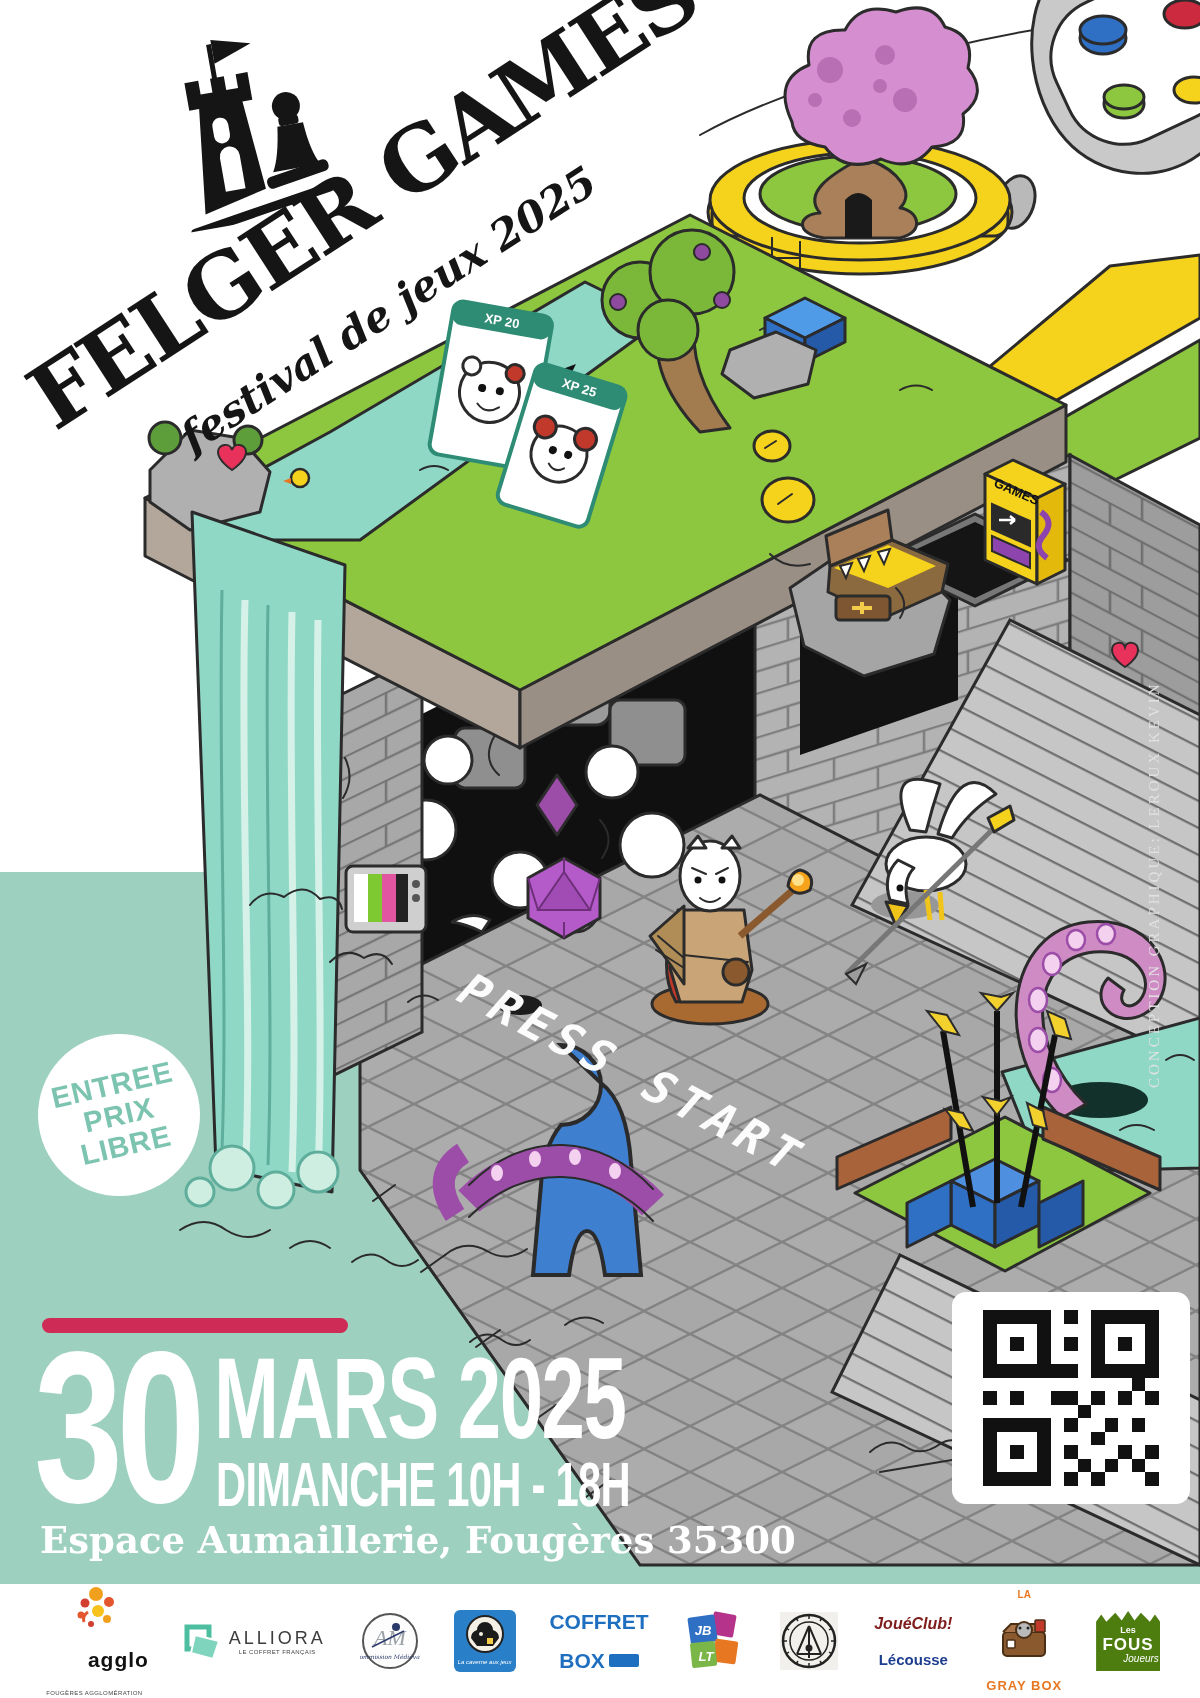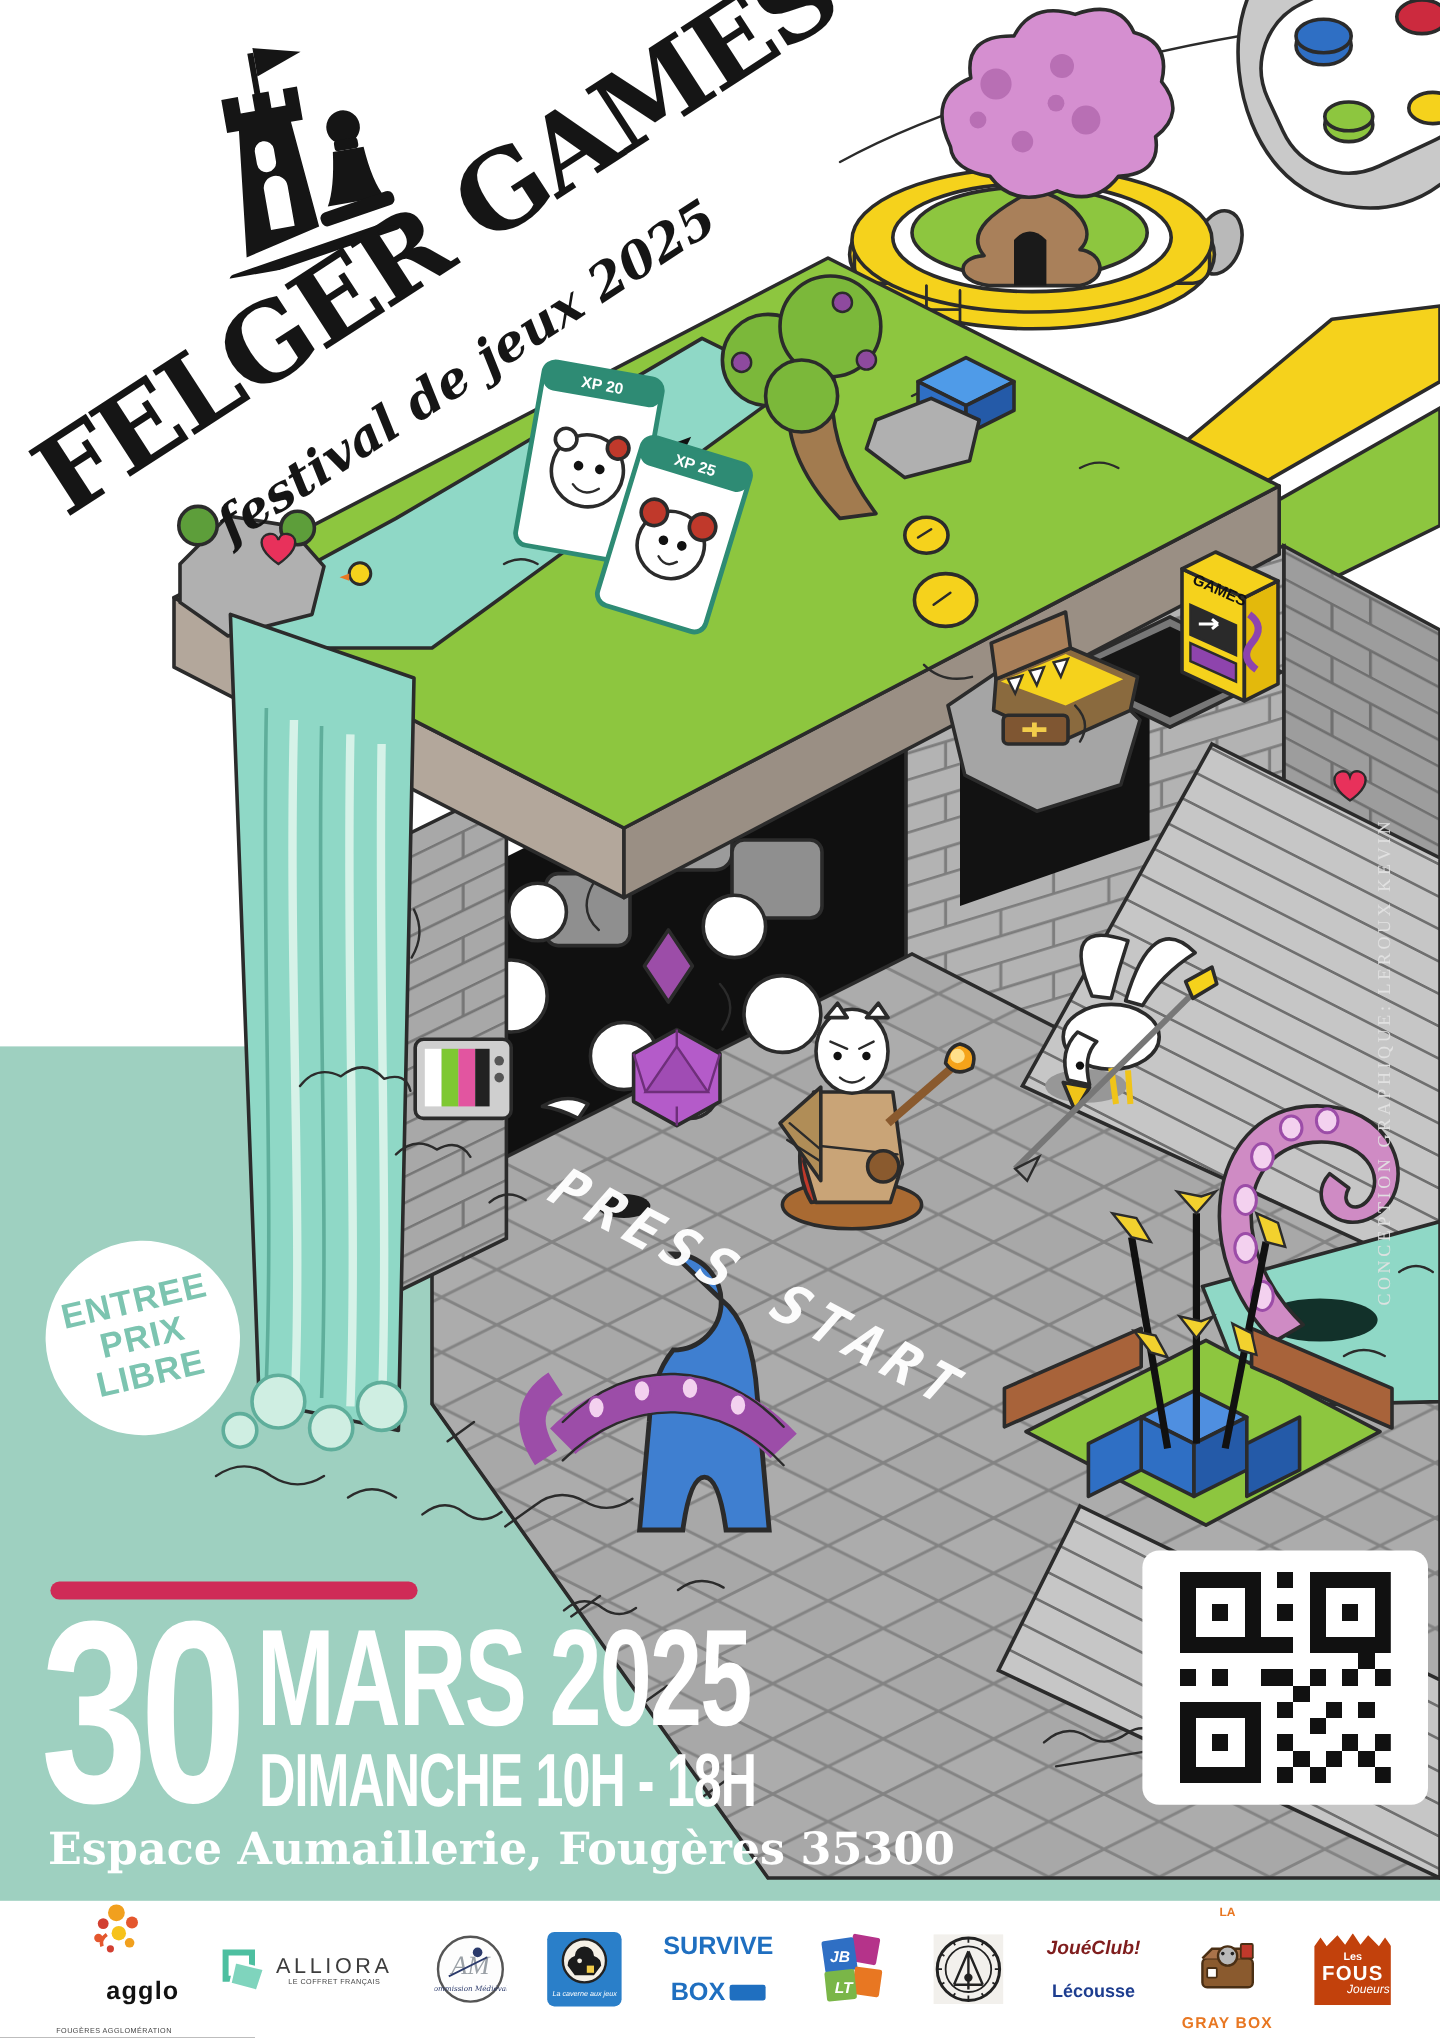--- a/index.html
+++ b/index.html
@@ -55,21 +55,21 @@
   .sp-caverne{position:relative;width:62px;height:62px;background:#2a7fc9;border-radius:6px;
     display:flex;flex-direction:column;align-items:center;justify-content:flex-start;}
   .sp-caverne .cap{font-size:6px;font-style:italic;color:#fff;margin-top:1px;}
   .sp-survive div{font-weight:bold;font-size:21px;color:#1f6fc0;line-height:1;letter-spacing:0;}
   .sp-survive .boxrow{display:flex;align-items:center;gap:4px;}
   .sp-survive .bar{width:30px;height:13px;background:#1f6fc0;border-radius:2px;}
   .sp-joue1{font-weight:bold;font-style:italic;font-size:16px;color:#7f1d1d;}
   .sp-joue2{font-weight:bold;font-size:15px;color:#1d3d8f;}
   .sp-gb-la{font-weight:bold;font-size:10px;color:#e87722;line-height:1;}
   .sp-gb-name{font-weight:bold;font-size:13px;color:#e87722;letter-spacing:1px;}
-  .sp-fous{width:64px;height:60px;background:#c2410c;color:#fff;display:flex;flex-direction:column;
+  .sp-fous{width:64px;height:60px;background:#4d7c0f;color:#fff;display:flex;flex-direction:column;
     align-items:center;justify-content:center;line-height:1;gap:1px;
     clip-path:polygon(0 18%,8% 6%,16% 18%,30% 3%,40% 16%,50% 0,60% 16%,70% 3%,84% 18%,92% 6%,100% 18%,100% 100%,0 100%);}
   .sp-fous .l1{font-size:9px;font-weight:bold;margin-top:8px;}
   .sp-fous .l2{font-size:17px;font-weight:bold;letter-spacing:1px;}
   .sp-fous .l3{font-size:10px;font-style:italic;margin-left:26px;}
 </style>
 </head>
 <body>
 
 <div class="poster">
@@ -497,21 +497,21 @@
     <svg width="62" height="48" viewBox="0 0 62 48">
       <circle cx="31" cy="24" r="18" fill="#f5f0e6" stroke="#222" stroke-width="2"></circle>
       <path d="M31,12 a8,8 0 0 1 8,8 q6,2 6,8 l-6,8 h-16 l-6,-8 q0,-6 6,-8 a8,8 0 0 1 8,-8 z" fill="#1b1b1b"></path>
       <circle cx="27" cy="24" r="2" fill="#f5f0e6"></circle>
       <rect x="33" y="28" width="6" height="6" fill="#f2cc4a"></rect>
     </svg>
     <div class="cap">La caverne aux jeux</div>
   </div>
 
   <div class="sp sp-survive">
-    <div>SURVIVE</div>
+    <div>COFFRET</div>
     <div class="boxrow">
       <div>BOX</div>
       <div class="bar"></div>
     </div>
   </div>
 
   <div class="sp">
     <svg width="62" height="62" viewBox="0 0 62 62">
       <rect x="30" y="3" width="23" height="23" rx="2" fill="#b5338a" transform="rotate(10 41 14)"></rect>
       <rect x="7" y="6" width="27" height="27" rx="2" fill="#2f6fc4" transform="rotate(-8 20 19)"></rect>

